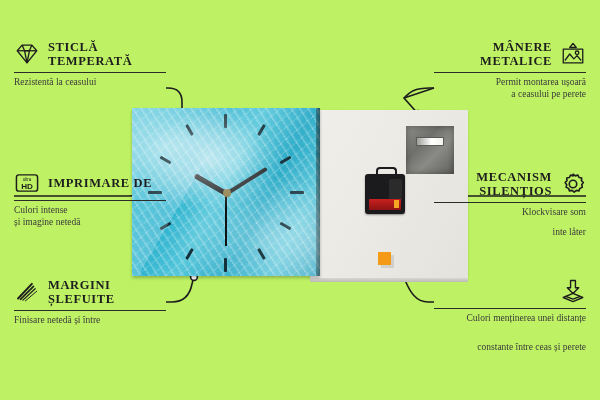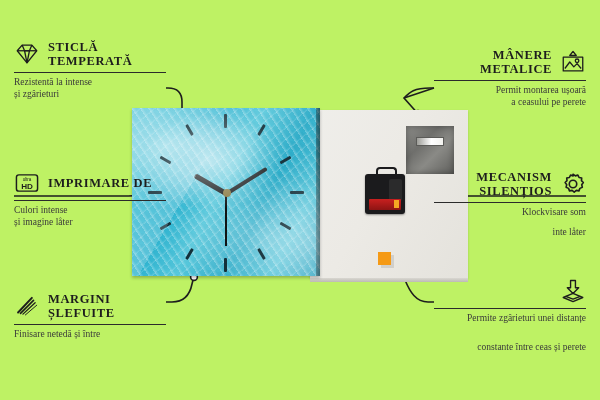--- a/index.html
+++ b/index.html
@@ -128,22 +128,22 @@
   .left  .co-title{text-align:left;}
   .left  .co-sub{text-align:left;}
   .right .co-head{justify-content:flex-end;}
   .right .co-title{text-align:right;}
   .right .co-sub{text-align:right;}
 
   .ico{width:26px;height:26px;flex:0 0 26px;display:block;}
 
   #co-glass {left:14px;  top:40px;  width:152px;}
   #co-print {left:14px;  top:170px; width:152px;}
-  #co-edges {left:14px;  top:292px; width:152px;}
-  #co-hooks {left:434px; top:48px;  width:152px;}
+  #co-edges {left:14px;  top:278px; width:152px;}
+  #co-hooks {left:434px; top:40px;  width:152px;}
   #co-mech  {left:434px; top:170px; width:152px;}
   #co-foam  {left:434px; top:278px; width:152px;}
 
   #co-glass .co-rule{width:152px;}
   #co-print .co-rule{width:152px;}
   #co-edges .co-rule{width:152px;}
   #co-hooks .co-rule{width:152px;}
   #co-mech  .co-rule{width:152px;}
   #co-foam  .co-rule{width:152px;}
 </style>
@@ -231,38 +231,37 @@
           <path d="M22 5 L19 12 L16 27"></path>
             <path d="M13 12 L19 12"></path>
         </g>
       </svg>
       <div>
         <div class="co-title">STICLĂ</div>
         <div class="co-title">TEMPERATĂ</div>
       </div>
     </div>
     <div class="co-rule"></div>
-    <div class="co-sub">Rezistentă la intense</div>
-    <div class="co-sub" style="margin-top:0">și zgârieturi</div>
+    <div class="co-sub">Rezistentă la ceasului</div>
   </div>
 
   <div class="callout left" id="co-print">
     <div class="co-head">
       <svg class="ico" viewBox="0 0 32 32">
         <rect x="3" y="6" width="26" height="20" rx="3" fill="none" stroke="#1d1d1d" stroke-width="1.8"></rect>
         <text x="16" y="14" font-family="Liberation Sans, sans-serif" font-size="5.5" text-anchor="middle" fill="#1d1d1d">ultra</text>
         <text x="16" y="23" font-family="Liberation Sans, sans-serif" font-size="10" font-weight="bold" text-anchor="middle" fill="#1d1d1d">HD</text>
       </svg>
       <div>
         <div class="co-title">IMPRIMARE DE</div>
       </div>
     </div>
     <div class="co-rule"></div>
     <div class="co-sub">Culori intense</div>
-    <div class="co-sub" style="margin-top:0">și imagine låter</div>
+    <div class="co-sub" style="margin-top:0">și imagine netedă</div>
   </div>
 
   <div class="callout left" id="co-edges">
     <div class="co-head">
       <svg class="ico" viewBox="0 0 32 32">
         <g stroke="#1d1d1d" stroke-linecap="round">
           <path d="M5 24 L22 6" stroke-width="2.4"></path>
           <path d="M8 25 L24 9" stroke-width="2"></path>
           <path d="M11 26 L26 12" stroke-width="1.6"></path>
           <path d="M14 27 L28 15" stroke-width="1.2"></path>
@@ -321,17 +320,17 @@
       </div>
       <svg class="ico" viewBox="0 0 32 32">
         <g fill="none" stroke="#1d1d1d" stroke-width="1.7" stroke-linejoin="round">
           <path d="M13 3 L19 3 L19 12 L23 12 L16 19 L9 12 L13 12 Z"></path>
           <path d="M16 19 L28 24 L16 29 L4 24 Z"></path>
           <path d="M7 22.5 L16 26 L25 22.5"></path>
         </g>
       </svg>
     </div>
     <div class="co-rule"></div>
-    <div class="co-sub">Permite zgârieturi unei distanțe</div>
+    <div class="co-sub">Culori menținerea unei distanțe</div>
     <div class="co-sub" style="margin-top:17px">constante între ceas și perete</div>
   </div>
 
 </div>
 
 </body></html>

